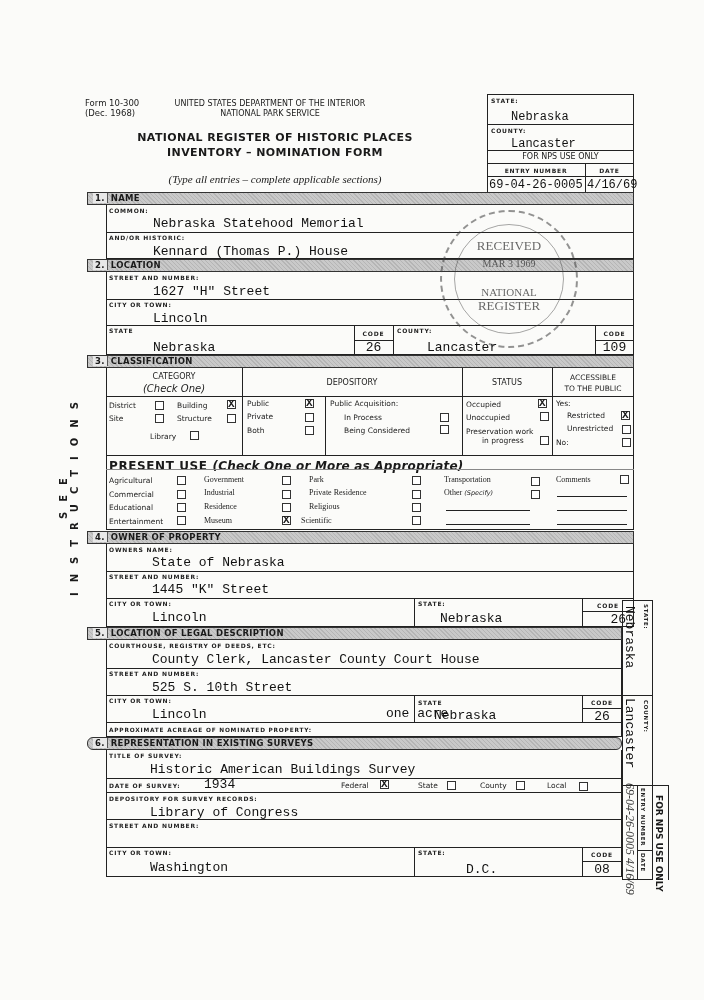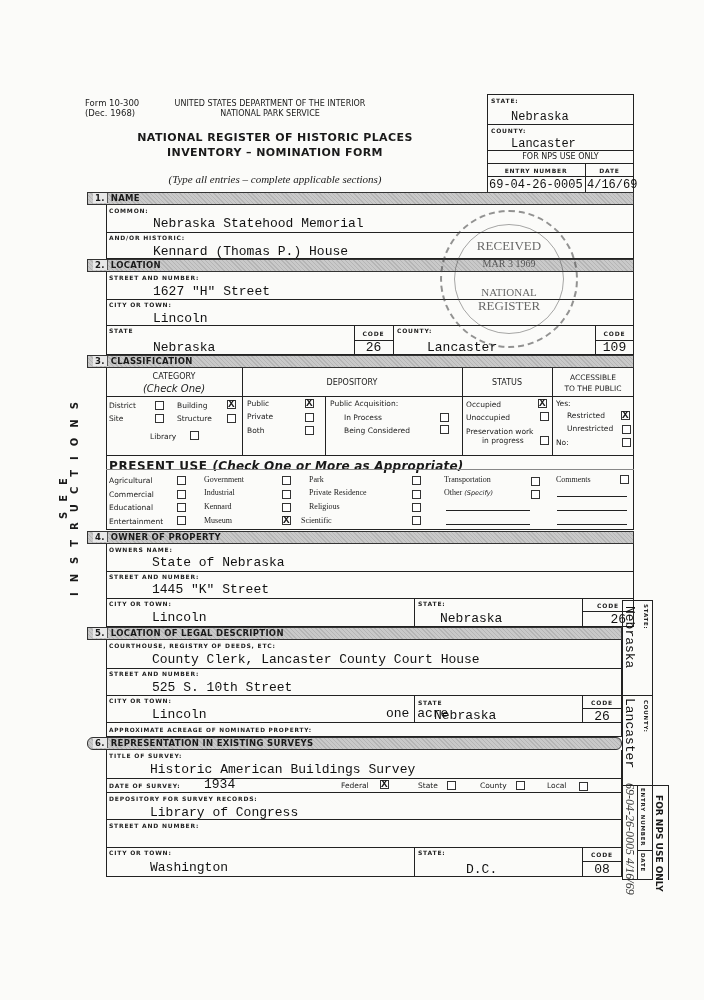--- a/index.html
+++ b/index.html
@@ -180,21 +180,21 @@
 <div class="cb" style="left:177px;top:490px;"></div>
 <div class="lbl" style="left:109px;top:503px;">Educational</div>
 <div class="cb" style="left:177px;top:503px;"></div>
 <div class="lbl" style="left:109px;top:517px;">Entertainment</div>
 <div class="cb" style="left:177px;top:516px;"></div>
 
 <div class="lbls" style="left:204px;top:475px;">Government</div>
 <div class="cb" style="left:282px;top:476px;"></div>
 <div class="lbls" style="left:204px;top:488px;">Industrial</div>
 <div class="cb" style="left:282px;top:490px;"></div>
-<div class="lbls" style="left:204px;top:502px;">Kennard</div>
+<div class="lbls" style="left:204px;top:502px;">Residence</div>
 <div class="cb" style="left:282px;top:503px;"></div>
 <div class="lbls" style="left:204px;top:516px;">Museum</div>
 <div class="cb x" style="left:282px;top:516px;"></div>
 
 <div class="lbls" style="left:309px;top:475px;">Park</div>
 <div class="cb" style="left:412px;top:476px;"></div>
 <div class="lbls" style="left:309px;top:488px;">Private Residence</div>
 <div class="cb" style="left:412px;top:490px;"></div>
 <div class="lbls" style="left:309px;top:502px;">Religious</div>
 <div class="cb" style="left:412px;top:503px;"></div>

